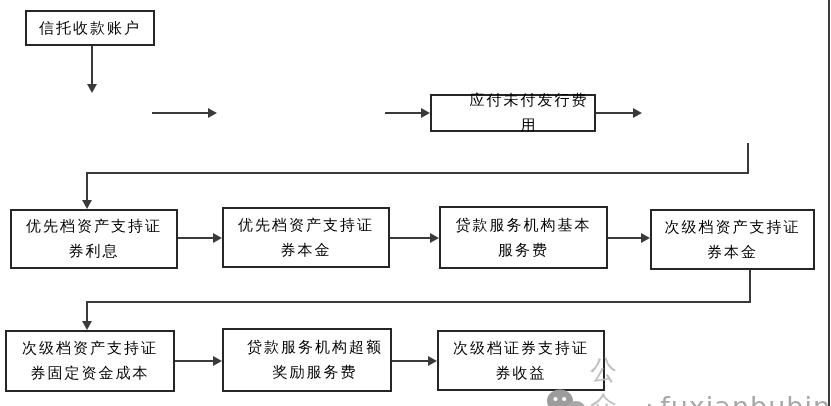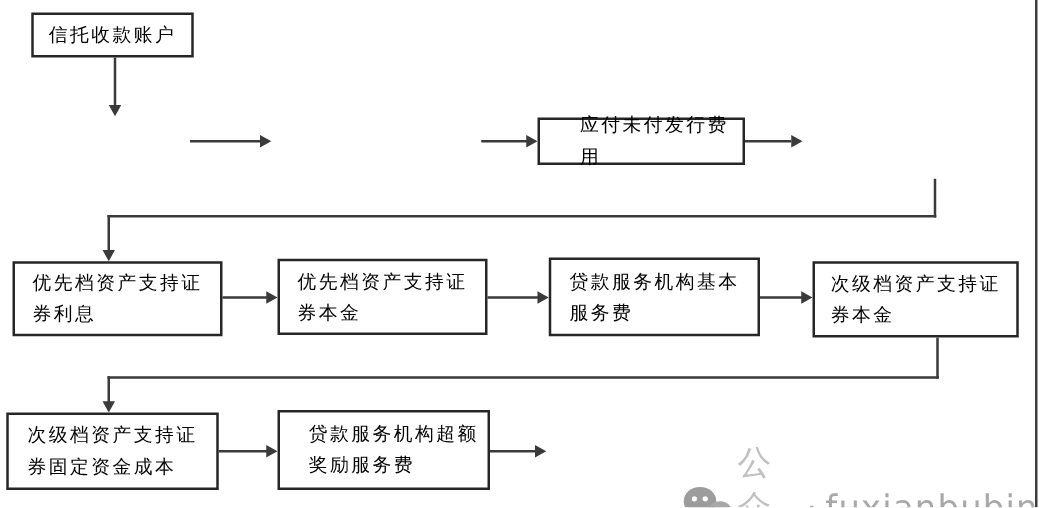--- a/index.html
+++ b/index.html
@@ -17,20 +17,21 @@
   }
   
   .node {
     position: absolute;
     box-sizing: border-box;
     background: #ffffff;
     border: 2px solid var(--box-border, #262626);
     display: flex;
     align-items: center;
     justify-content: center;
+    text-align: center;
     color: #000000;
     font-size: 15px;
     letter-spacing: 2px;
     line-height: 25px;
     white-space: pre-line;
   }
   
   .seg {
     position: absolute;
     background: var(--line, #3a3a3a);
@@ -95,20 +96,22 @@
 券本金</div>
   <div class="node n-svc-base">贷款服务机构基本
 服务费</div>
   <div class="node n-sub-prin">次级档资产支持证
 券本金</div>
 
   <div class="node n-sub-cost">次级档资产支持证
 券固定资金成本</div>
   <div class="node n-svc-exc">贷款服务机构超额
 奖励服务费</div>
+  <div class="node n-sub-inc">次级档证券支持证
+券收益</div>
 
   <div>
     <div class="seg" style="left:91px; top:46px; width:2px; height:39px;"></div>
     <div class="head-down" style="left:87px; top:84px;"></div>
   </div>
 
   <div>
     <div class="seg" style="left:152px; top:112px; width:57px; height:2px;"></div>
     <div class="head-right" style="left:208px; top:108px;"></div>
   </div>

